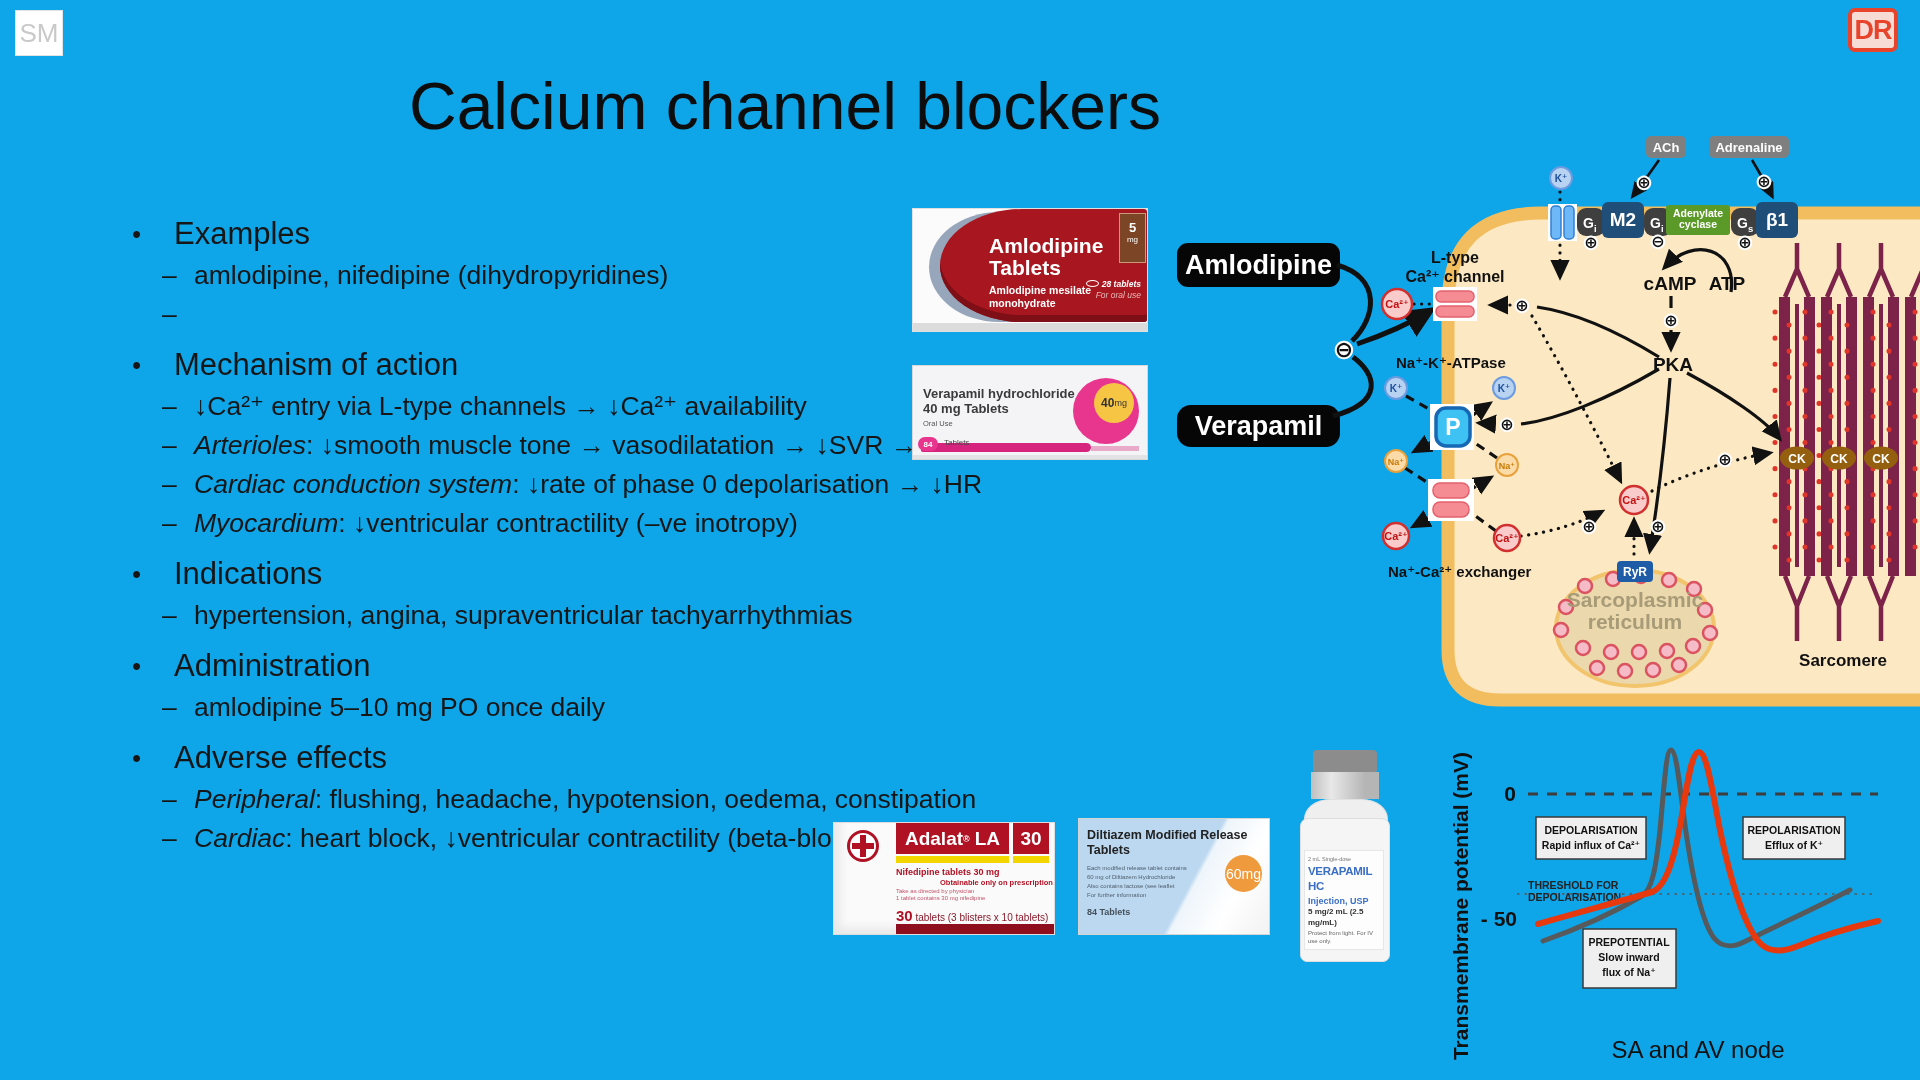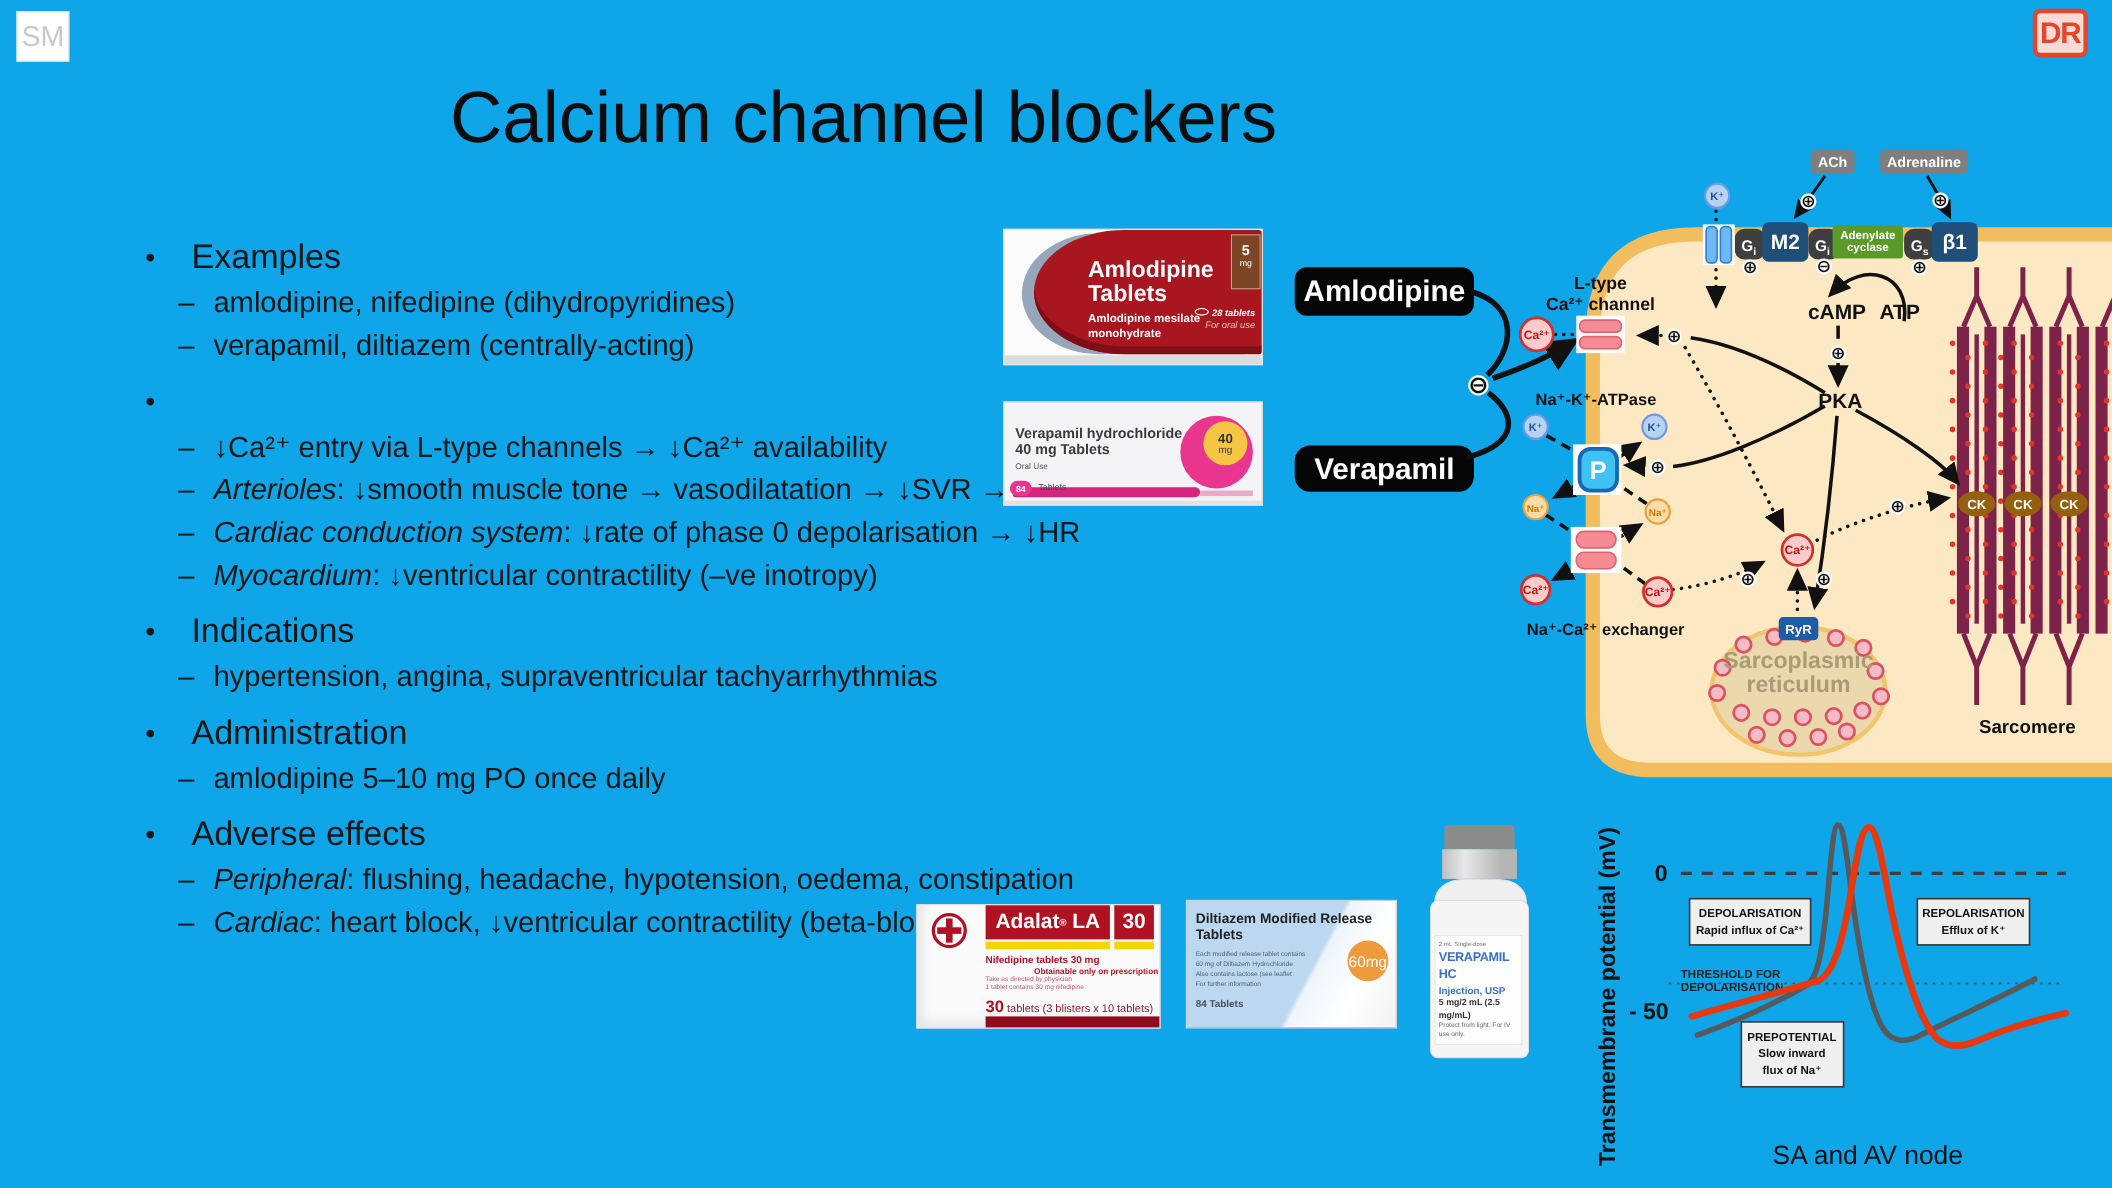--- a/index.html
+++ b/index.html
@@ -45,21 +45,21 @@
   .pk-amlo .use{font-weight:normal;color:#e7b9b9;}
 
   
   .pk-vera{position:absolute;left:912px;top:365px;width:234px;height:93px;background:#f4f4f6;
            border:1px solid #d8d8d8;box-shadow:inset 0 -4px 0 #e3e3e5;}
   .pk-vera .tx{position:absolute;left:10px;top:21px;color:#3a3a3a;line-height:1.15;}
   .pk-vera .t1{font-size:13px;font-weight:bold;}
   .pk-vera .use{font-size:7.5px;color:#555;margin-top:3px;}
   .pk-vera .pink{position:absolute;left:160px;top:12px;width:66px;height:66px;border-radius:50%;background:#e8368f;}
   .pk-vera .yellow{position:absolute;left:181px;top:17px;width:40px;height:40px;border-radius:50%;background:#f6c544;
-           display:flex;flex-direction:column;align-items:center;justify-content:center;color:#333;line-height:1;}
+           display:flex;flex-direction:row;align-items:center;justify-content:center;color:#333;line-height:1;}
   .pk-vera .yellow .n{font-size:12px;font-weight:bold;}
   .pk-vera .yellow .u{font-size:9px;}
   .pk-vera .swoosh{position:absolute;left:8px;top:77px;width:170px;height:9px;background:#d6247e;border-radius:2px 5px 5px 2px;}
   .pk-vera .swoosh2{position:absolute;left:178px;top:80px;width:48px;height:5px;background:#e9a9c9;}
   .pk-vera .cnt{position:absolute;left:5px;top:71px;width:20px;height:14px;background:#e8368f;border-radius:7px;
            color:#fff;font-size:8px;font-weight:bold;display:flex;align-items:center;justify-content:center;}
   .pk-vera .cntlab{position:absolute;left:31px;top:72px;font-size:8px;color:#444;}
 
   
   .pk-adalat{position:absolute;left:833px;top:822px;width:220px;height:111px;background:#fafafa;
@@ -164,26 +164,26 @@
       <div class="h">
           <span class="mark">•</span>
           <span>Examples</span>
         </div>
       <div class="sub">
           <span class="mark">–</span>
           <span><i class="lead"></i><span>amlodipine, nifedipine (dihydropyridines)</span></span>
         </div>
       <div class="sub">
           <span class="mark">–</span>
-          <span><i class="lead"></i><span>verapamil, diltiazem (centrally-acting)</span></span>
         </div>
     </div>
     <div class="sec">
       <div class="h">
           <span class="mark">•</span>
+          <span>Mechanism of action</span>
         </div>
       <div class="sub">
           <span class="mark">–</span>
           <span><i class="lead"></i><span>↓Ca²⁺ entry via L-type channels → ↓Ca²⁺ availability</span></span>
         </div>
       <div class="sub">
           <span class="mark">–</span>
           <span><i class="lead">Arterioles</i><span>: ↓smooth muscle tone → vasodilatation → ↓SVR → ↓BP</span></span>
         </div>
       <div class="sub">

